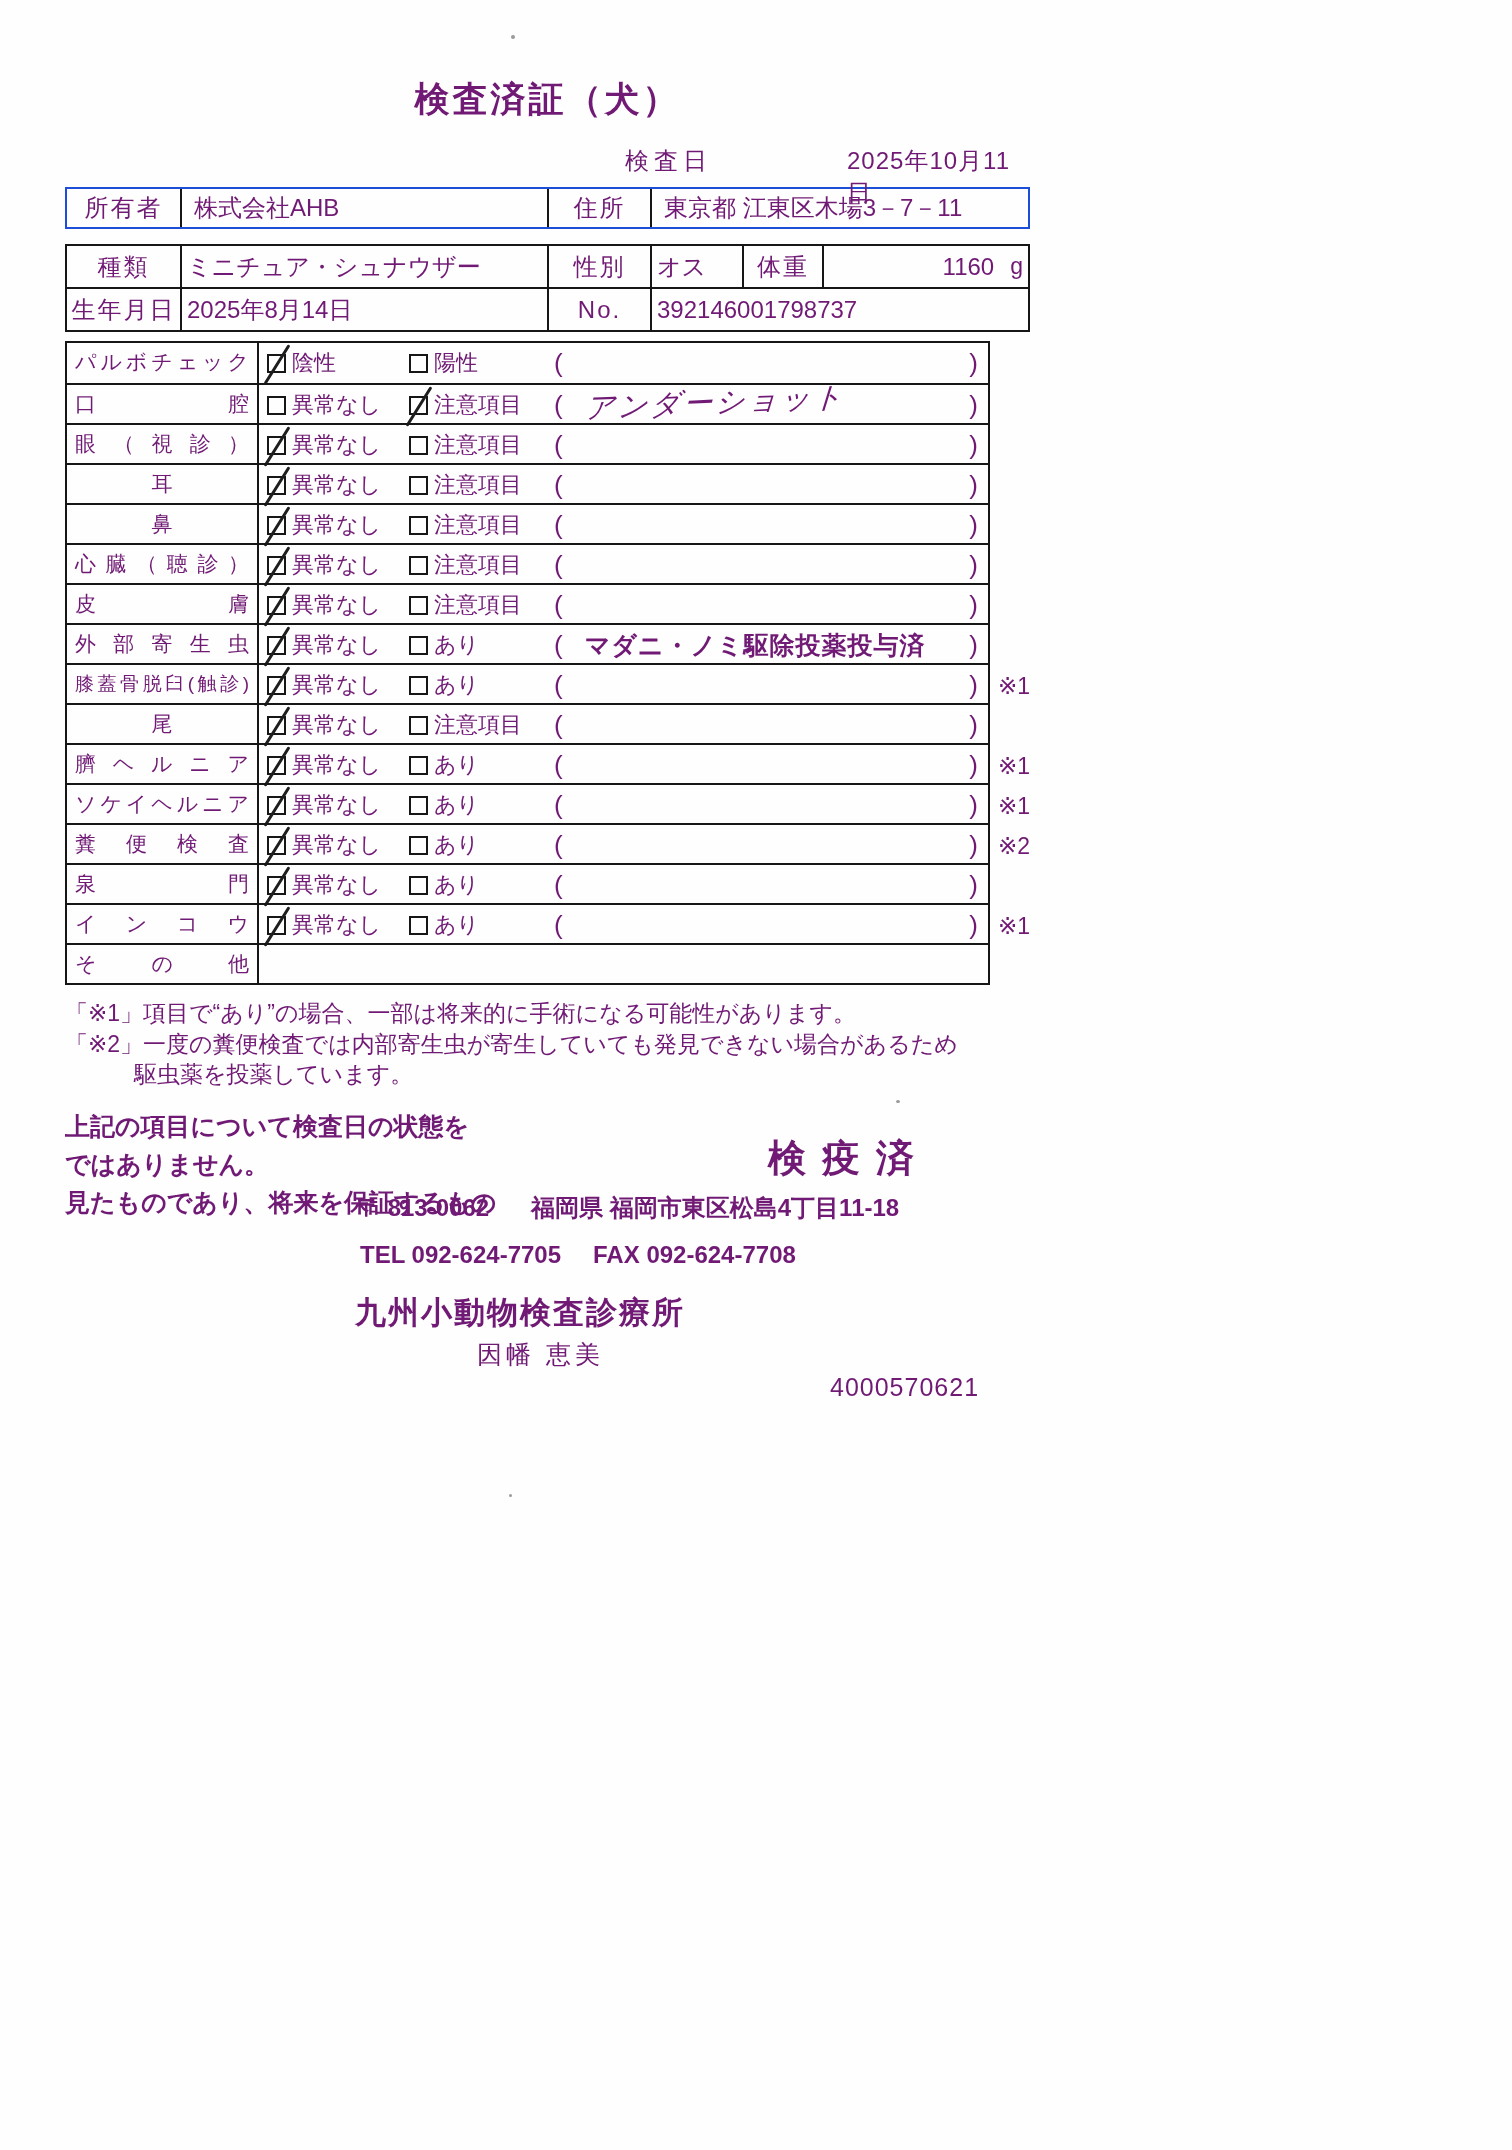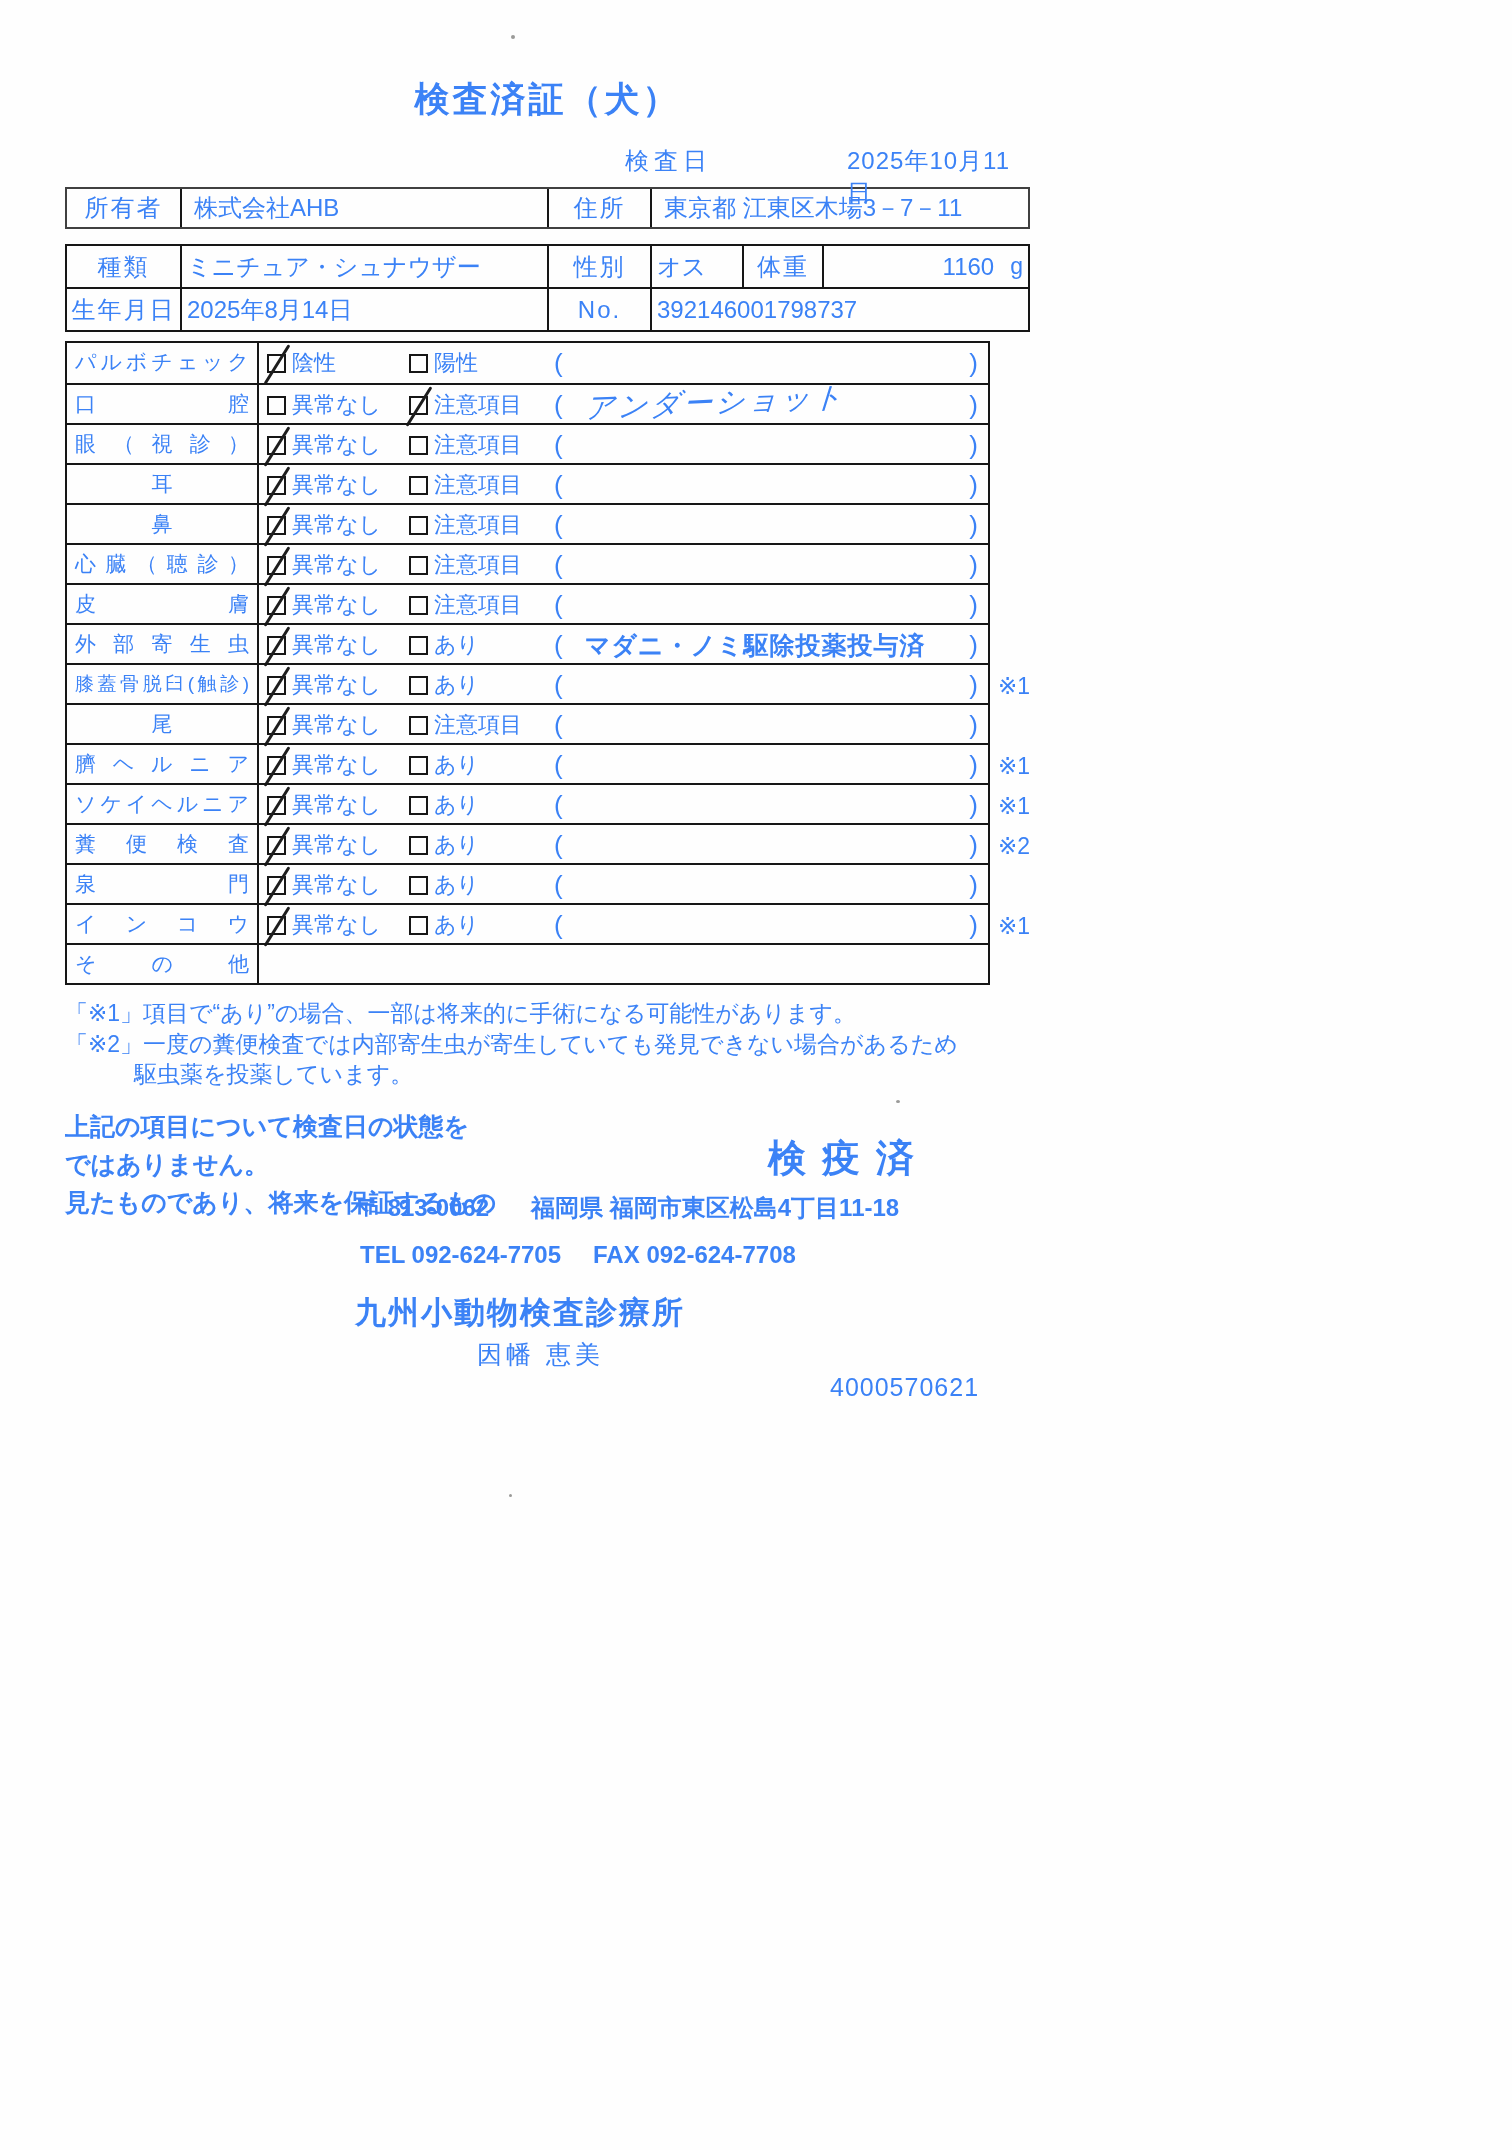--- a/index.html
+++ b/index.html
@@ -1,30 +1,30 @@
 <!DOCTYPE html>
 <html><head>
 <meta charset="utf-8">
 <style>
   * { margin:0; padding:0; box-sizing:border-box; }
   html,body { background:#e9e9e7; }
   .page {
     position:relative; width:1512px; height:2150px; margin:0 auto;
-    background:#fefefe; color:#3b82f6; overflow:hidden;
+    background:#fefefe; color:#701a75; overflow:hidden;
     font-family:"Liberation Sans","DejaVu Sans",sans-serif;
   }
   .content { position:absolute; left:65px; top:0; width:965px; }
 
   .doc-title { margin-top:76px; text-align:center; font-size:35px; font-weight:700; letter-spacing:3px; }
 
   .date-row { position:relative; margin-top:22px; height:32px; font-size:24px; }
   .date-label { position:absolute; left:560px; letter-spacing:5px; }
   .date-value { position:absolute; left:782px; letter-spacing:1px; }
 
-  .tbl { display:grid; width:965px; border:2px solid #404040; font-size:24px; }
+  .tbl { display:grid; width:965px; border:2px solid #1d4ed8; font-size:24px; }
   .tbl .cell { display:flex; align-items:center; border-left:2px solid #161616; padding:0 12px; height:38px; overflow:hidden; white-space:nowrap; }
   .tbl .cell:first-child, .info-row .cell:first-child { border-left:none; }
   .cell.lbl { justify-content:center; letter-spacing:2px; padding:0 4px; }
   .owner-tbl { margin-top:10px; grid-template-columns:113px 367px 103px 378px; }
 
   .info-tbl { margin-top:15px; width:965px; border:2px solid #161616; font-size:24px; }
   .info-row { display:grid; }
   .info-row .cell { display:flex; align-items:center; border-left:2px solid #161616; padding:0 5px; height:41px; overflow:hidden; white-space:nowrap; }
   .info-row.r1 { grid-template-columns:113px 367px 103px 92px 80px 206px; }
   .info-row.r2 { grid-template-columns:113px 367px 103px 378px; border-top:2px solid #161616; }

